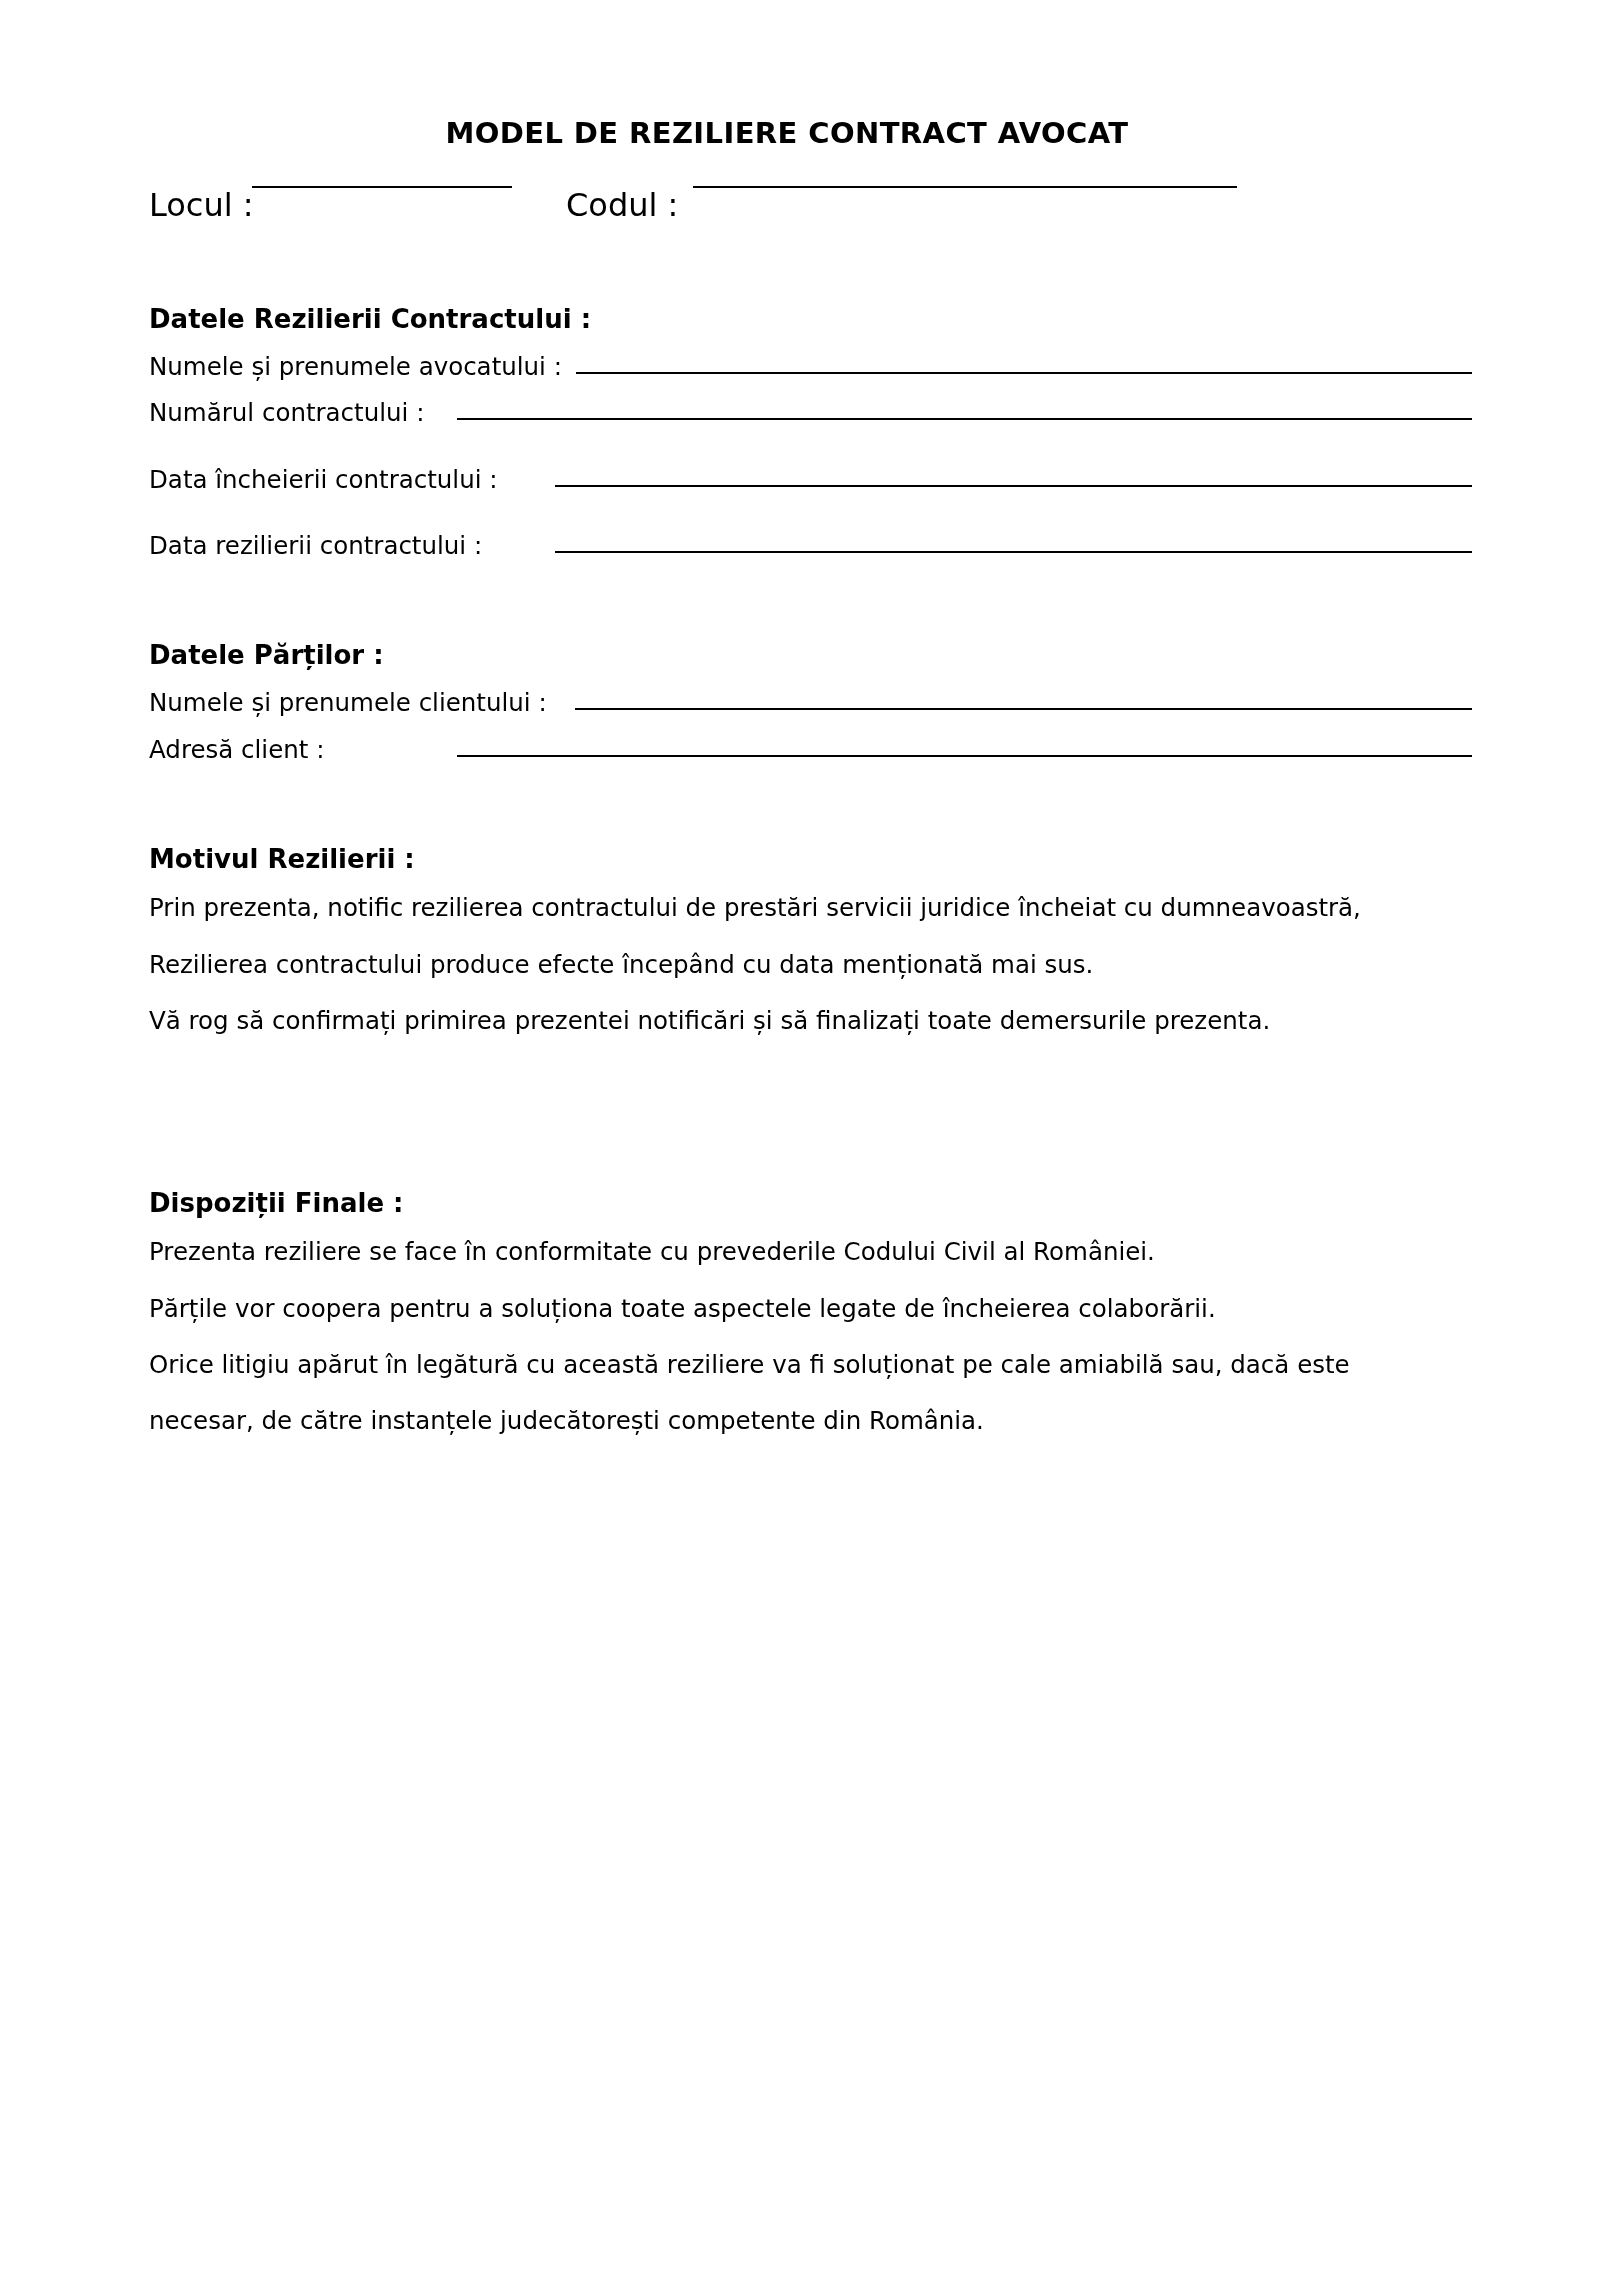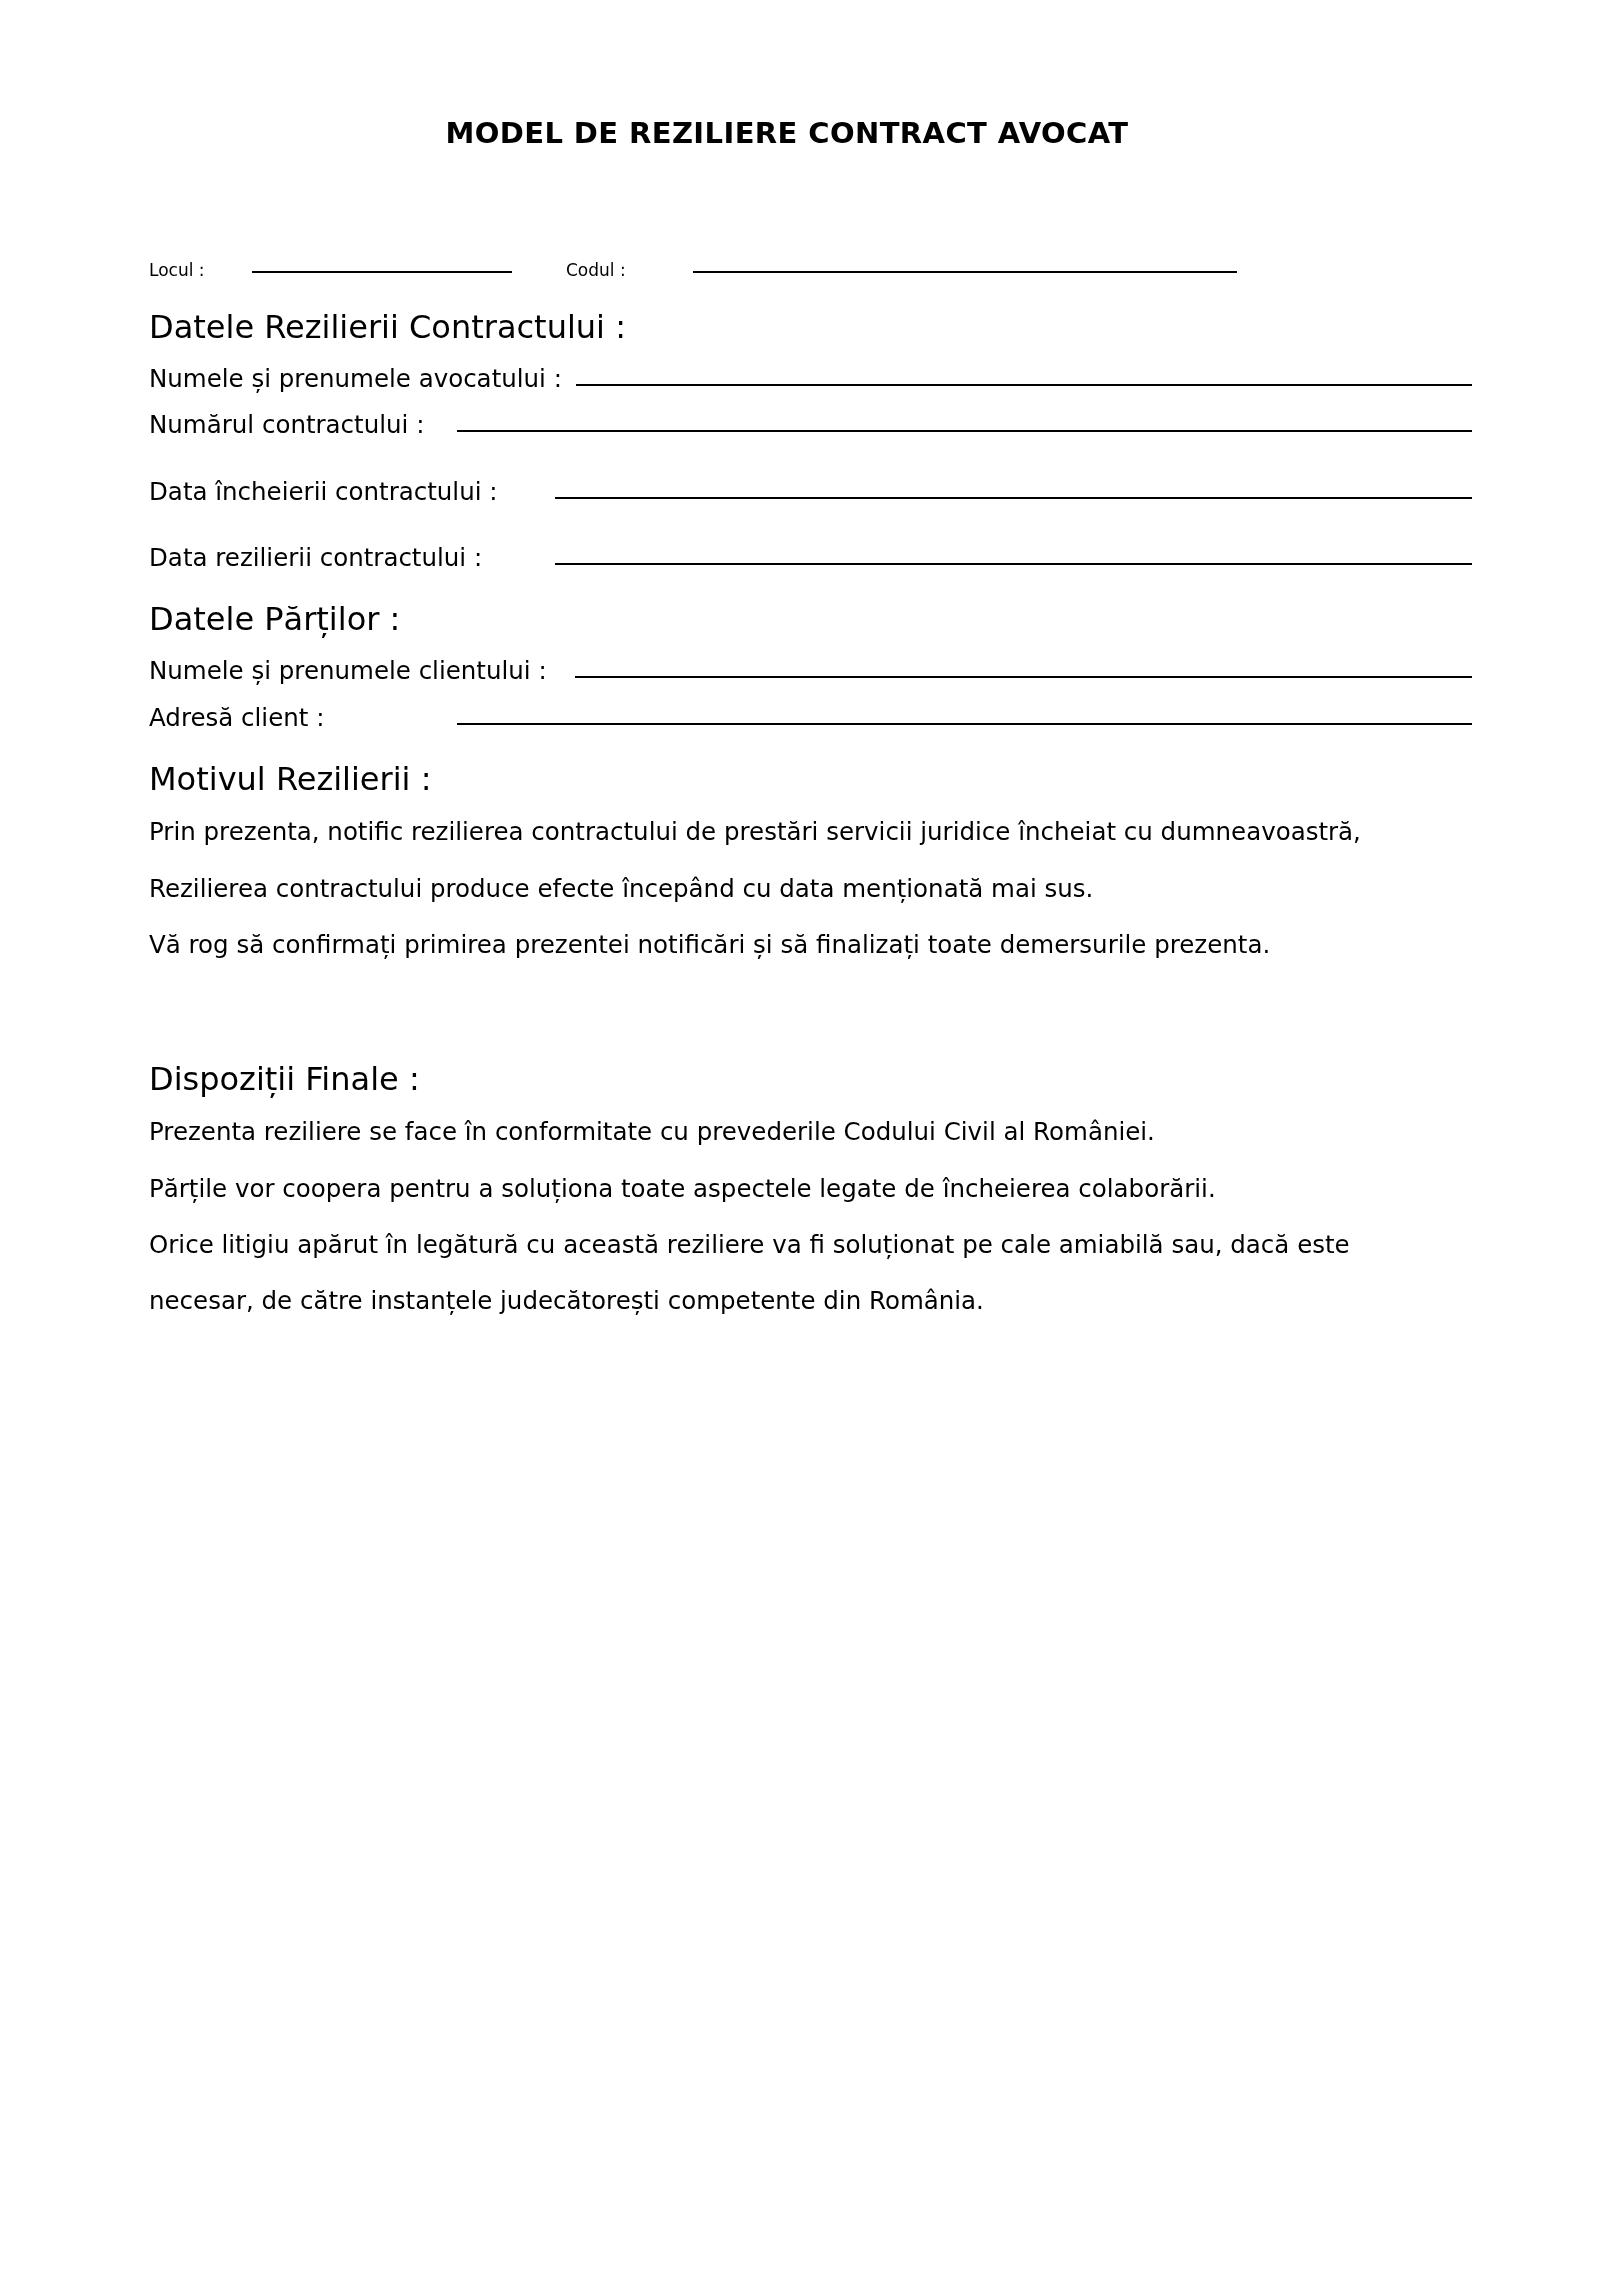--- a/index.html
+++ b/index.html
@@ -33,44 +33,44 @@
     font-size: 29px;
     font-weight: bold;
     letter-spacing: 0.4px;
     margin: 0;
     padding-top: 116px;
     padding-right: 47px;
   }
 
   
   .top-row {
-    margin-top: 110px;
+    margin-top: 36px;
     display: flex;
-    align-items: flex-end;
-    font-size: 17px;
+    align-items: flex-start;
+    font-size: 32px;
   }
   .top-row .label {
     white-space: nowrap;
   }
   .rule {
     border-bottom: 2.2px solid #000;
     height: 0;
     display: inline-block;
     vertical-align: bottom;
   }
   .locul-label { width: 103px; }
   .locul-rule { width: 260px; margin-bottom: 6.9px; }
   .data-label { margin-left: 54px; width: 127px; }
   .data-rule { width: 544px; margin-bottom: 6.9px; }
 
   
   .section-heading {
-    font-size: 32px;
-    font-weight: normal;
-    margin-top: 28px;
+    font-size: 26px;
+    font-weight: bold;
+    margin-top: 80px;
     margin-bottom: 0;
   }
 
   
   .field-row {
     display: flex;
     align-items: flex-end;
     font-size: 24.5px;
     margin-top: 17.6px;
   }

